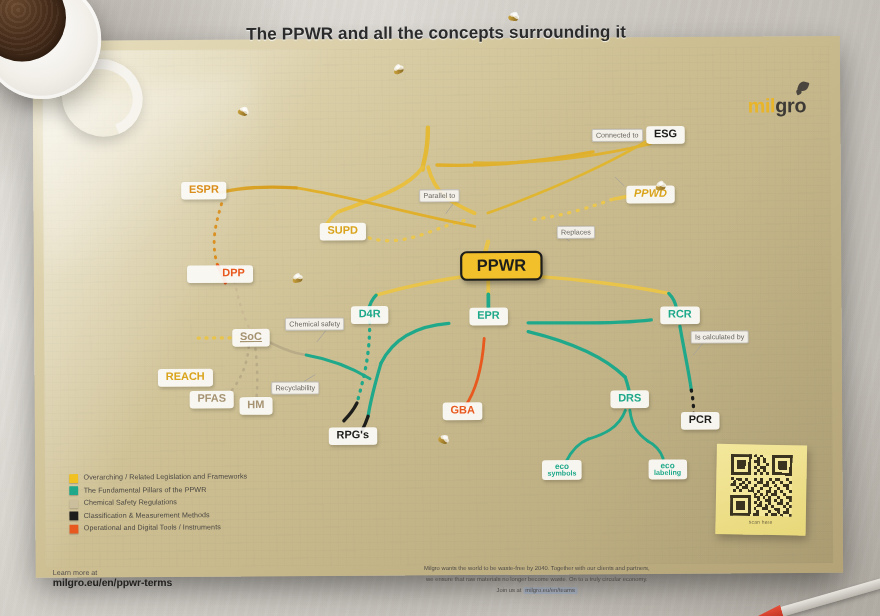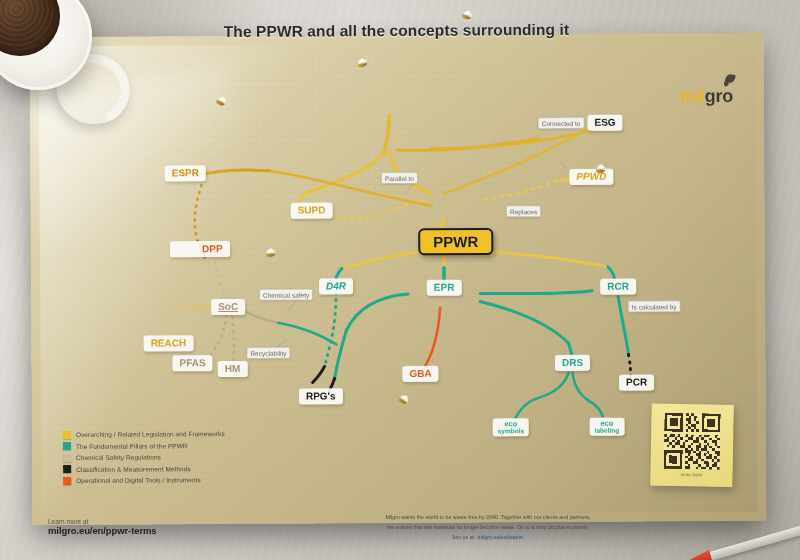--- a/index.html
+++ b/index.html
@@ -298,21 +298,21 @@
   <div class="node n-center" style="left:416px;top:158px;margin-top:40px;">PPWR</div>
 
   <div class="node c-amber" style="left:146px;top:128px;">ESPR</div>
   <div class="node c-orange" style="left:160px;top:204px;padding-left:32px;">DPP</div>
 
   <div class="node c-gold" style="left:128px;top:262px;margin-top:36px;">REACH</div>
   <div class="node c-tan" style="left:188px;top:262px;text-decoration:underline;">SoC</div>
   <div class="node c-tan" style="left:152px;top:318px;">PFAS</div>
   <div class="node c-tan" style="left:192px;top:324px;">HM</div>
 
-  <div class="node c-teal" style="left:296px;top:242px;font-style:italic;">D4R</div>
+  <div class="node c-teal" style="left:296px;top:242px;">D4R</div>
   <div class="node c-teal" style="left:404px;top:244px;">EPR</div>
   <div class="node c-teal" style="left:578px;top:244px;">RCR</div>
   <div class="node c-teal" style="left:532px;top:320px;">DRS</div>
   <div class="node c-black" style="left:596px;top:340px;">PCR</div>
   <div class="node c-black" style="left:280px;top:352px;">RPG's</div>
   <div class="node c-orange" style="left:380px;top:330px;">GBA</div>
 
   <div class="node small c-teal" style="left:470px;top:384px;text-align:center;">
     <span>eco</span>
     <span class="sub">symbols</span>

